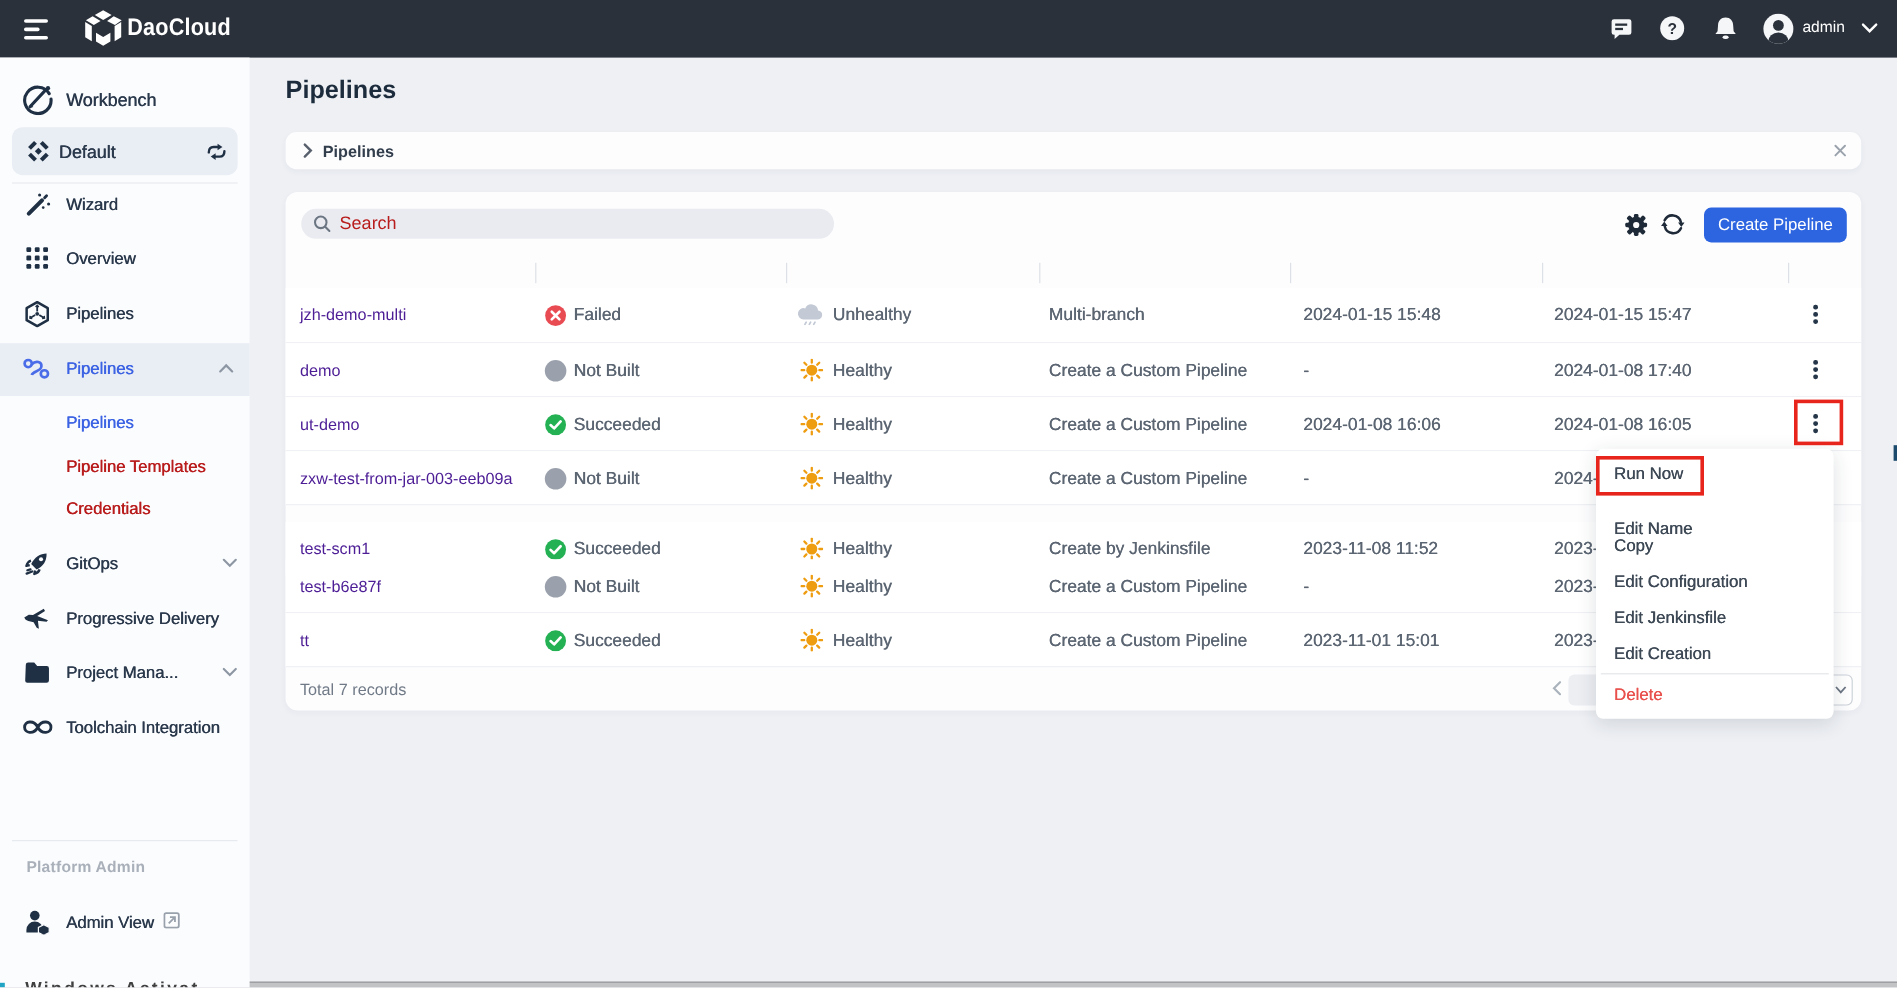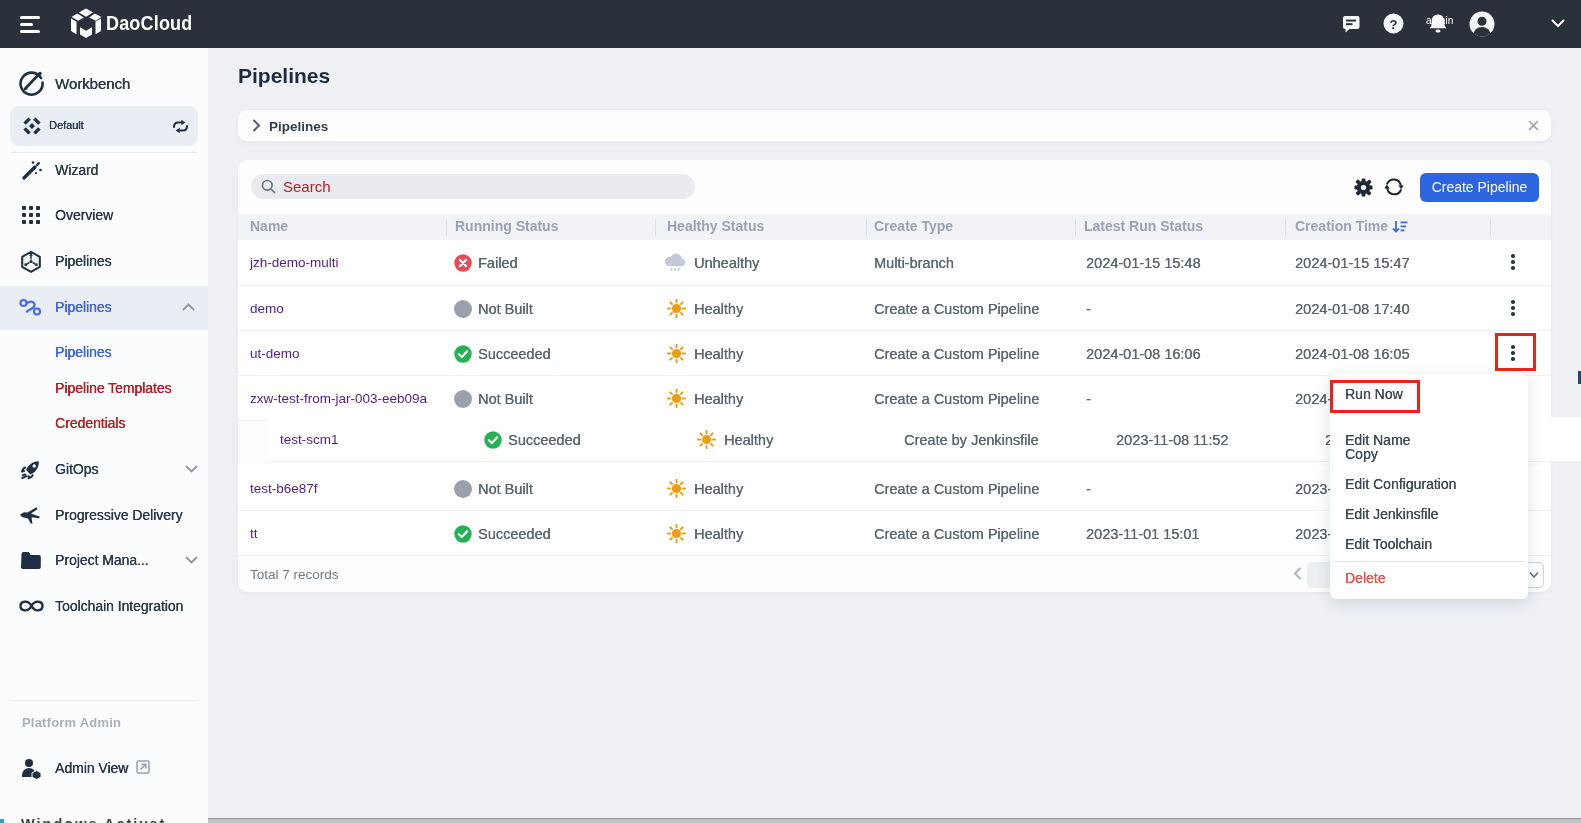--- a/index.html
+++ b/index.html
@@ -3,21 +3,21 @@
 <meta charset="utf-8">
 <style>
   * { margin:0; padding:0; box-sizing:border-box; }
   html,body { width:1581px; height:823px; overflow:hidden; font-family:"Liberation Sans", sans-serif; }
   body { position:relative; background:#eef0f4; }
   .abs { position:absolute; }
   
   #nav { left:0; top:0; width:1581px; height:48px; background:#2b313a; }
   .hline { position:absolute; height:2.6px; background:#fff; border-radius:2px; left:20px; }
   #logotext { left:106px; top:11.5px; color:#fff; font-size:20px; font-weight:bold; letter-spacing:0.2px; transform:scaleX(0.9); transform-origin:left center; }
-  #admin { left:1426px; top:15px; color:#fff; font-size:10px; }
+  #admin { left:1502px; top:15px; color:#fff; font-size:13px; }
   
   #side { left:0; top:48px; width:208px; height:775px; background:#fbfcfe; }
   .sitem { position:absolute; left:55px; font-size:14px; letter-spacing:-0.05px; color:#2b394c; white-space:nowrap; text-shadow:0.35px 0 0 currentColor; }
   .subitem { position:absolute; left:55px; font-size:14px; letter-spacing:-0.05px; color:#b91c1c; white-space:nowrap; text-shadow:0.35px 0 0 currentColor; }
   
   #h1 { left:238px; top:64px; font-size:21px; font-weight:bold; color:#1d2c3c; }
   #crumb { left:238px; top:110px; width:1313px; height:31px; background:#fdfdfe; border-radius:9px; box-shadow:0 2px 5px rgba(40,60,90,0.05); }
   #card { left:238px; top:160px; width:1313px; height:432px; background:#fdfdfe; border-radius:10px; box-shadow:0 2px 5px rgba(40,60,90,0.04); }
   #search { left:13px; top:14px; width:444px; height:25px; background:#e9ebf0; border-radius:13px; }
   #btn { left:1182px; top:13px; width:119px; height:29px; background:#2d64e0; border-radius:6px; color:#fff; font-size:14px; text-align:center; line-height:29px; }
@@ -100,21 +100,21 @@
     <div class="abs" style="left:10px;top:58px;width:188px;height:40px;background:#e9edf4;border-radius:9px;"></div>
     <svg class="abs" style="left:21px;top:67px" width="22" height="22" viewBox="0 0 22 22">
       <g stroke="#1f3044" stroke-width="3.4" fill="none">
         <path d="M3.6 8.6 L8.6 3.6"></path>
         <path d="M13.4 3.6 L18.4 8.6"></path>
         <path d="M18.4 13.4 L13.4 18.4"></path>
         <path d="M8.6 18.4 L3.6 13.4"></path>
       </g>
       <rect x="8.9" y="8.9" width="4.2" height="4.2" transform="rotate(45 11 11)" fill="#1f3044"></rect>
     </svg>
-    <div class="sitem" style="left:49px;top:71px;font-size:11px;">Default</div>
+    <div class="sitem" style="left:49px;top:71px;font-size:15px;">Default</div>
     <svg class="abs" style="left:171px;top:69px" width="19" height="19" viewBox="0 0 19 19">
       <path d="M3 10 C3 7 4.5 5.5 7 5.5 H10.5" stroke="#1f3044" stroke-width="2" fill="none" stroke-linecap="round"></path>
       <polygon points="10.3,2.7 14.4,5.5 10.3,8.3" fill="#1f3044"></polygon>
       <path d="M16 9 C16 12 14.5 13.5 12 13.5 H8.5" stroke="#1f3044" stroke-width="2" fill="none" stroke-linecap="round"></path>
       <polygon points="8.7,10.7 4.6,13.5 8.7,16.3" fill="#1f3044"></polygon>
     </svg>
     <div class="abs" style="left:10px;top:104px;width:188px;height:1px;background:#e7eaee;"></div>
 
     <svg class="abs" style="left:20px;top:111px" width="23" height="23" viewBox="0 0 23 23">
       <path d="M4 19 L15 8" stroke="#1f3044" stroke-width="3.4" stroke-linecap="round"></path>
@@ -248,34 +248,20 @@
     </svg>
 
     <svg class="abs" style="left:1146px;top:17px" width="20" height="20" viewBox="0 0 20 20">
       <path d="M3.2 6.6 A7.2 7.2 0 0 1 16.7 8.0" stroke="#1f2a38" stroke-width="2.1" fill="none" stroke-linecap="round"></path>
       <polygon points="14.4,8.4 19.8,8.4 17.1,12.2" fill="#1f2a38"></polygon>
       <path d="M16.8 13.2 A7.2 7.2 0 0 1 3.3 11.8" stroke="#1f2a38" stroke-width="2.1" fill="none" stroke-linecap="round"></path>
       <polygon points="5.6,11.4 0.2,11.4 2.9,7.6" fill="#1f2a38"></polygon>
     </svg>
     <div id="btn" class="abs">Create Pipeline</div>
 
-    <div id="thead" class="abs">
-      <div class="th" style="left:12px;">Name</div>
-      <div class="th" style="left:217px;">Running Status</div>
-      <div class="th" style="left:429px;">Healthy Status</div>
-      <div class="th" style="left:636px;">Create Type</div>
-      <div class="th" style="left:846px;">Latest Run Status</div>
-      <div class="th" style="left:1057px;">Creation Time</div>
-      <svg class="abs" style="left:1154px;top:6px" width="16" height="15" viewBox="0 0 16 15">
-        <path d="M4 1 V11 M1 8.5 L4 11.5 L7 8.5" stroke="#3f6ce1" stroke-width="1.8" fill="none"></path>
-        <rect x="8.5" y="1.5" width="7" height="1.8" fill="#3f6ce1"></rect>
-        <rect x="8.5" y="5.5" width="5.5" height="1.8" fill="#3f6ce1"></rect>
-        <rect x="8.5" y="9.5" width="4" height="1.8" fill="#3f6ce1"></rect>
-      </svg>
-    </div>
     <div class="vsep" style="left:208px;"></div>
     <div class="vsep" style="left:417px;"></div>
     <div class="vsep" style="left:628px;"></div>
     <div class="vsep" style="left:837px;"></div>
     <div class="vsep" style="left:1047px;"></div>
     <div class="vsep" style="left:1252px;"></div>
 
     <div id="rows" class="abs" style="left:0;top:80px;width:1313px;">
       <div class="row" style="top:0px;height:46px;">
         <div class="nm">jzh-demo-multi</div>
@@ -378,21 +364,21 @@
             <path d="M15.7 3.3 l-1.7 1.7"></path>
             <path d="M5 14 l-1.7 1.7"></path>
           </g>
         </svg>
         <div class="st" style="left:456px;">Healthy</div>
         <div class="st" style="left:636px;">Create a Custom Pipeline</div>
         <div class="st" style="left:848px;">-</div>
         <div class="st" style="left:1057px;">2024-01-08 16:01</div>
         <div class="rsep" style="top:44px;"></div>
       </div>
-      <div class="row" style="top:177px;height:45px;margin-left:30px;">
+      <div class="row" style="top:195px;height:45px;">
         <div class="nm">test-scm1</div>
         <svg class="abs" style="left:216px;top:13.5px" width="18" height="18" viewBox="0 0 18 18">
           <circle cx="9" cy="9" r="8.7" fill="#23b154"></circle>
           <path d="M4.8 9.2 L7.8 12 L13.2 6.2" stroke="#fff" stroke-width="2.2" fill="none" stroke-linecap="round" stroke-linejoin="round"></path>
         </svg>
         <div class="st" style="left:240px;">Succeeded</div>
         <svg class="abs" style="left:429px;top:13px" width="19" height="19" viewBox="0 0 19 19">
           <circle cx="9.5" cy="9.5" r="4.6" fill="#ee9c10"></circle>
           <g stroke="#ee9c10" stroke-width="1.9" stroke-linecap="round">
             <path d="M9.5 0.8 v2.4"></path>
@@ -475,21 +461,21 @@
       </div>
     </div>
   </div>
 
   <div id="menu" class="abs">
     <div class="mi" style="top:12px;">Run Now</div>
     <div class="mi" style="top:58px;">Edit Name</div>
     <div class="mi" style="top:72px;">Copy</div>
     <div class="mi" style="top:102px;">Edit Configuration</div>
     <div class="mi" style="top:132px;">Edit Jenkinsfile</div>
-    <div class="mi" style="top:162px;">Edit Toolchain</div>
+    <div class="mi" style="top:162px;">Edit Creation</div>
     <div class="abs" style="left:4px;top:187px;width:190px;height:1px;background:#e3e5e8;"></div>
     <div class="mi" style="top:196px;color:#e8514d;">Delete</div>
   </div>
 
   <div class="redbox" style="left:1495px;top:333px;width:41px;height:38px;"></div>
   <div class="redbox" style="left:1330px;top:380px;width:90px;height:33px;"></div>
 
   <div class="abs" style="left:1578px;top:371px;width:3px;height:13px;background:#1c4a6d;"></div>
 
   <div class="abs" style="left:0;top:818px;width:1581px;height:5px;background:#c2c3c5;border-top:1.5px solid #96989b;"></div>

